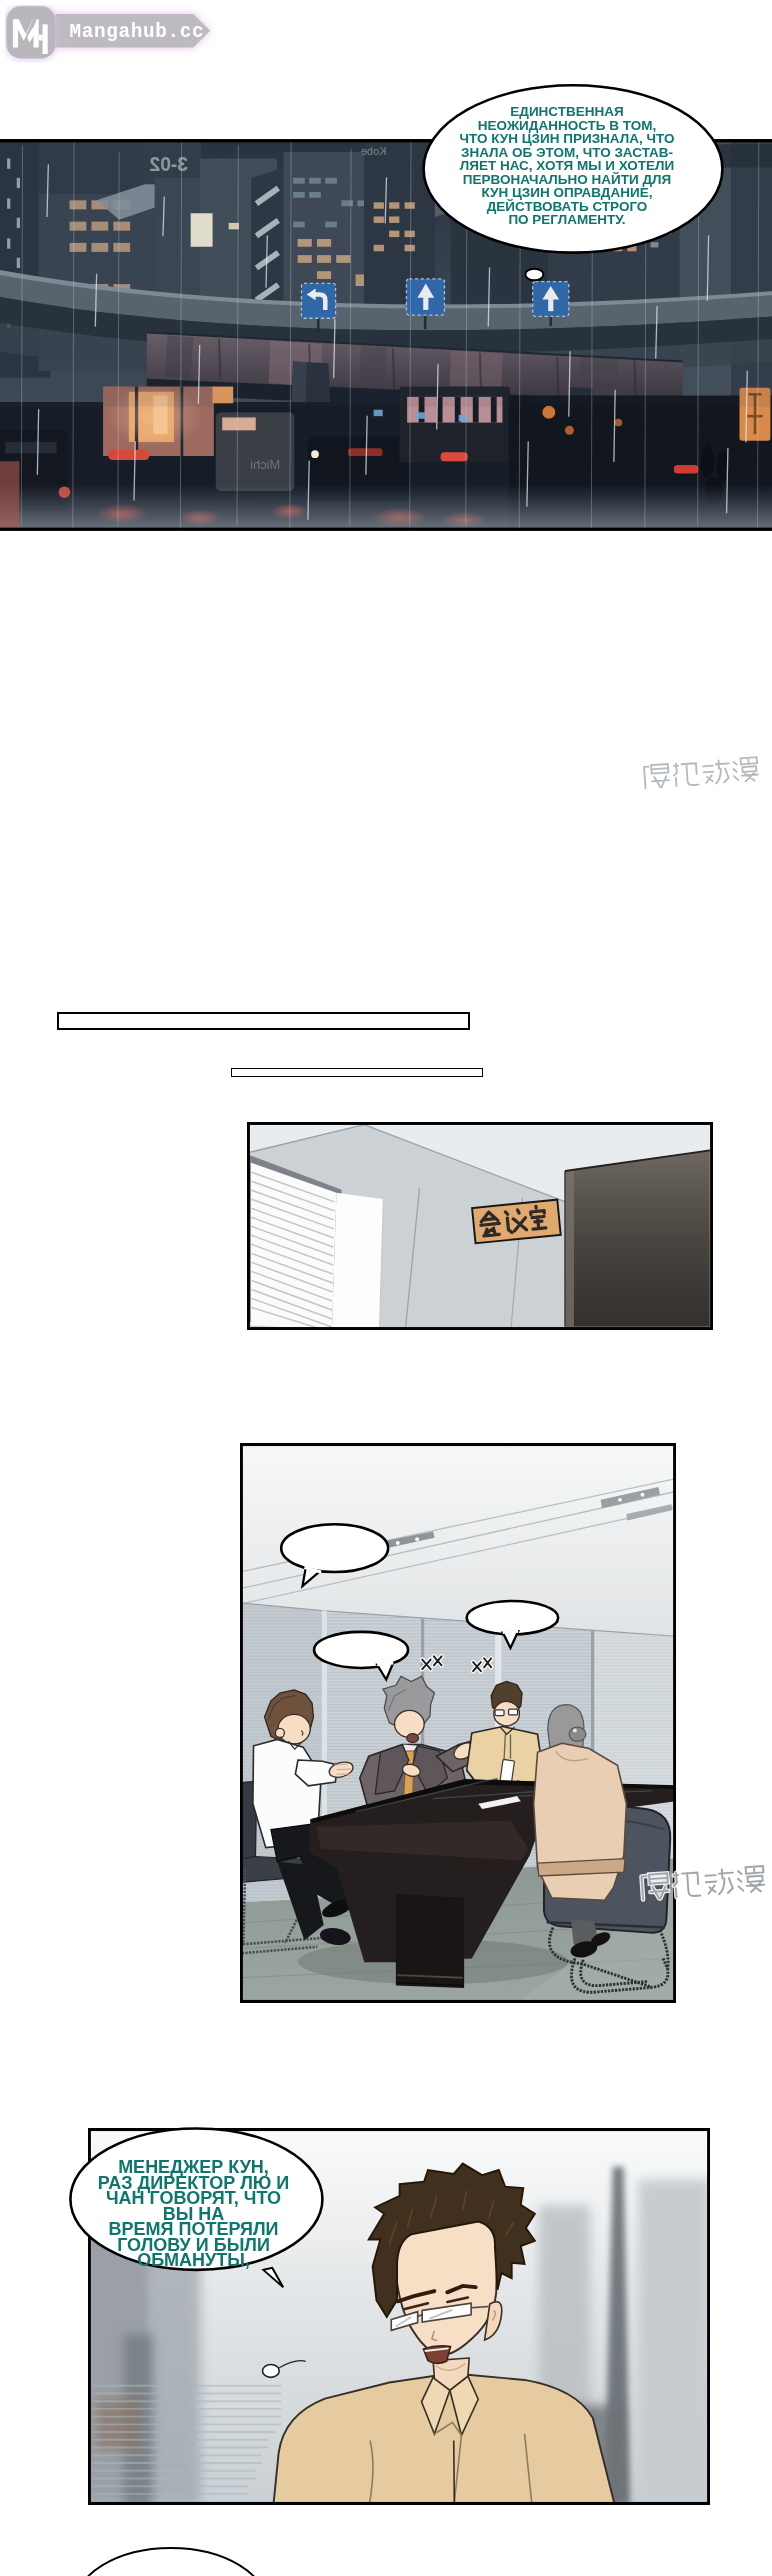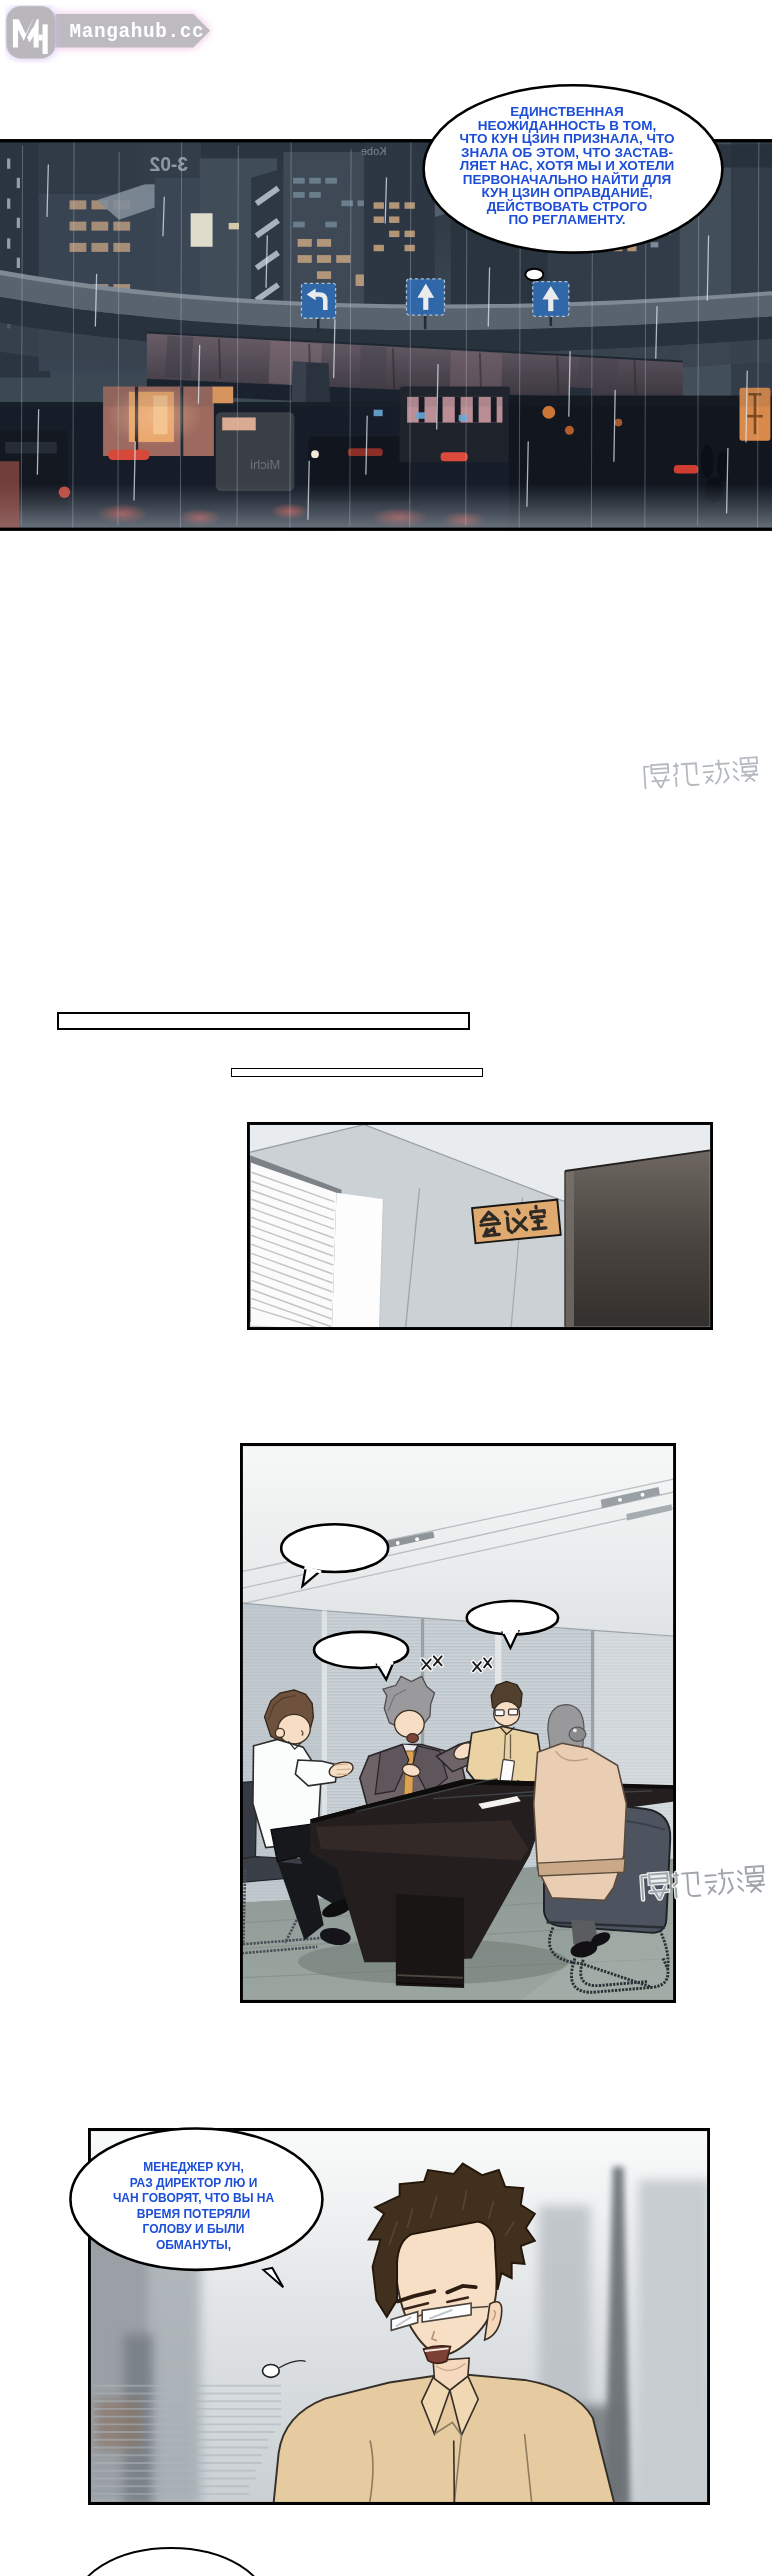--- a/index.html
+++ b/index.html
@@ -1,19 +1,19 @@
 <!DOCTYPE html>
 <html style="font-size:10.3px"><head>
 <meta charset="utf-8">
 <style>
   html,body{margin:0;padding:0;background:#fff;}
   #page{position:relative;width:773px;height:2576px;background:#ffffff;overflow:hidden;
         font-family:"Liberation Sans",sans-serif;text-decoration:underline;}
   .abs{position:absolute;}
-  .bubtxt{position:absolute;font-weight:bold;color:#1d4ed8;text-align:center;white-space:pre-line;}
+  .bubtxt{position:absolute;font-weight:bold;color:#0f766e;text-align:center;white-space:pre-line;}
 </style>
 </head>
 <body>
 <div id="page">
 
 <div class="abs" style="left:5.2px;top:5.2px;width:213px;height:58px;">
   <svg width="213" height="58" viewBox="0 0 330 90">
     <polygon points="78,14 292,14 318,40 292,66 78,66" fill="#bdbbbf" style="filter:drop-shadow(0 0 7px rgba(238,185,225,0.95));"></polygon>
     <rect x="2" y="2" width="76" height="81" rx="22" fill="#b9b7bc" style="filter:drop-shadow(0 0 7px rgba(205,185,240,0.95));"></rect>
     <g fill="#ffffff">
@@ -816,21 +816,21 @@
     <ellipse cx="284" cy="377" rx="13" ry="10" fill="#fff" stroke="#222" stroke-width="2.5"></ellipse>
     <path d="M297 372 Q322 358 338 362" fill="none" stroke="#222" stroke-width="2"></path>
   </g>
   <rect x="0" y="0" width="966" height="585" fill="none" stroke="#000" stroke-width="9"></rect>
 </svg>
 
 <svg class="abs" style="left:64px;top:2125px;" width="270" height="174" viewBox="0 0 420 270">
   <ellipse cx="206" cy="115" rx="196" ry="110" fill="#ffffff" stroke="#000" stroke-width="4"></ellipse>
   <path d="M310 225 L341 252 L324 222 Z" fill="#fff" stroke="#000" stroke-width="3"></path>
 </svg>
-<div class="bubtxt" style="left:97px;top:2160px;width:193px;font-size:12px;line-height:15.5px;">МЕНЕДЖЕР КУН,
+<div class="bubtxt" style="left:97px;top:2160px;width:193px;font-size:18px;line-height:15.5px;">МЕНЕДЖЕР КУН,
 РАЗ ДИРЕКТОР ЛЮ И
 ЧАН ГОВОРЯТ, ЧТО ВЫ НА
 ВРЕМЯ ПОТЕРЯЛИ
 ГОЛОВУ И БЫЛИ
 ОБМАНУТЫ,</div>
 
 <svg class="abs" style="left:64px;top:2541px;width:219px;height:35px;" width="219" height="35" viewBox="0 0 340 55">
   <ellipse cx="166" cy="103" rx="152" ry="92" fill="#fff" stroke="#000" stroke-width="3"></ellipse>
 </svg>
 

